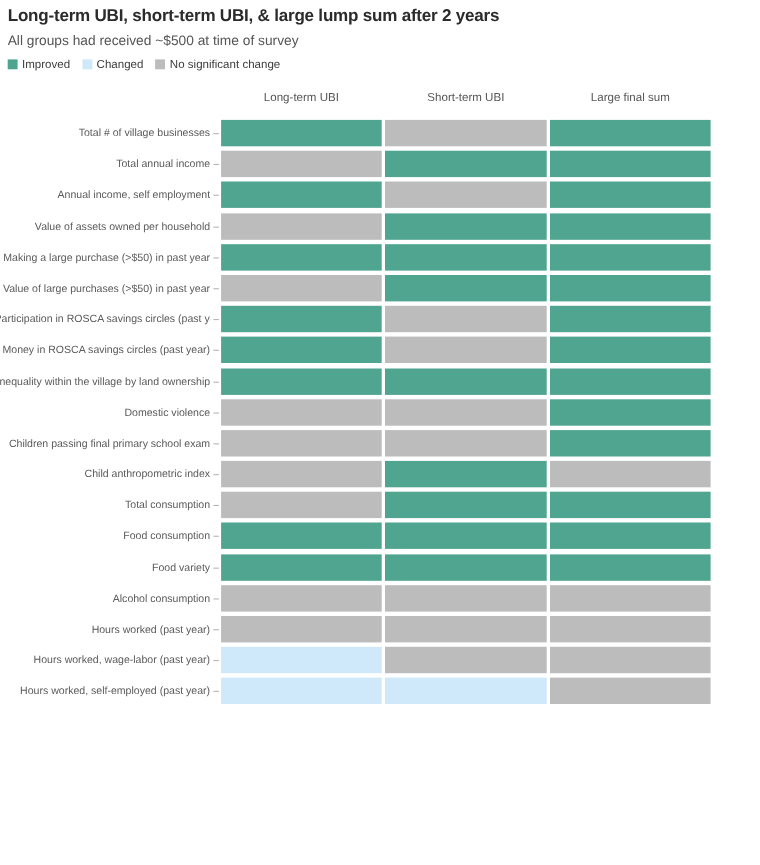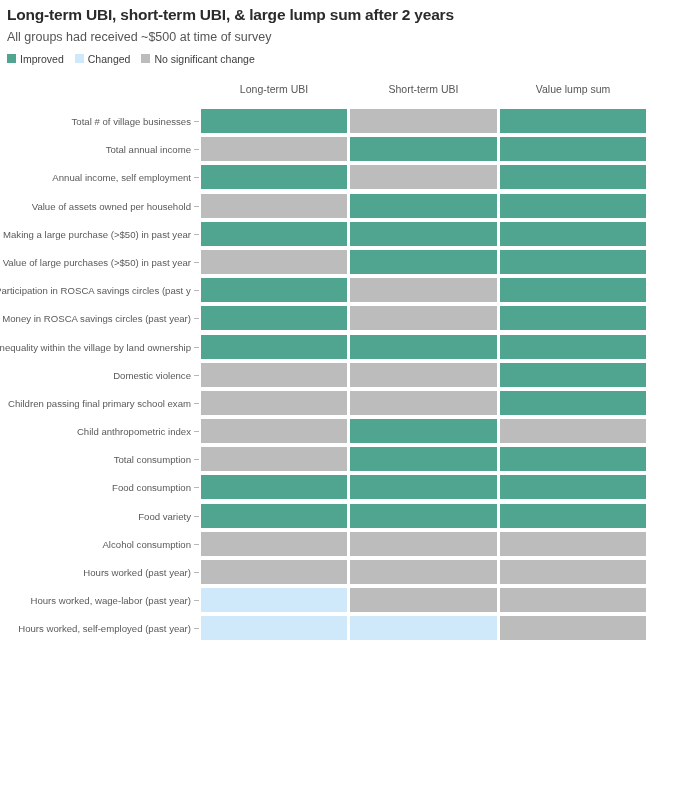--- a/index.html
+++ b/index.html
@@ -151,21 +151,21 @@
       </div>
       <div class="legend-item">
         <span class="legend-swatch" style="background: rgb(188, 188, 188);"></span>
         <span class="legend-label">No significant change</span>
       </div>
     </div>
 
   <div class="col-headers" id="col-headers">
       <div class="col-header" style="left: 0px; width: 146px;">Long-term UBI</div>
       <div class="col-header" style="left: 149px; width: 147px;">Short-term UBI</div>
-      <div class="col-header" style="left: 299px; width: 146px;">Value lump sum</div>
+      <div class="col-header" style="left: 299px; width: 146px;">Large final sum</div>
     </div>
 
   <div class="grid" id="grid">
       <div class="grid-row">
         <div class="row-label">Total # of village businesses</div>
         <div class="row-tick"></div>
         <div class="cell c0" title="Total # of village businesses — Long-term UBI: Improved" style="background: rgb(79, 165, 144);"></div>
         <div class="cell c1" title="Total # of village businesses — Short-term UBI: No significant change" style="background: rgb(188, 188, 188);"></div>
         <div class="cell c2" title="Total # of village businesses — Large lump sum: Improved" style="background: rgb(79, 165, 144);"></div>
       </div>

